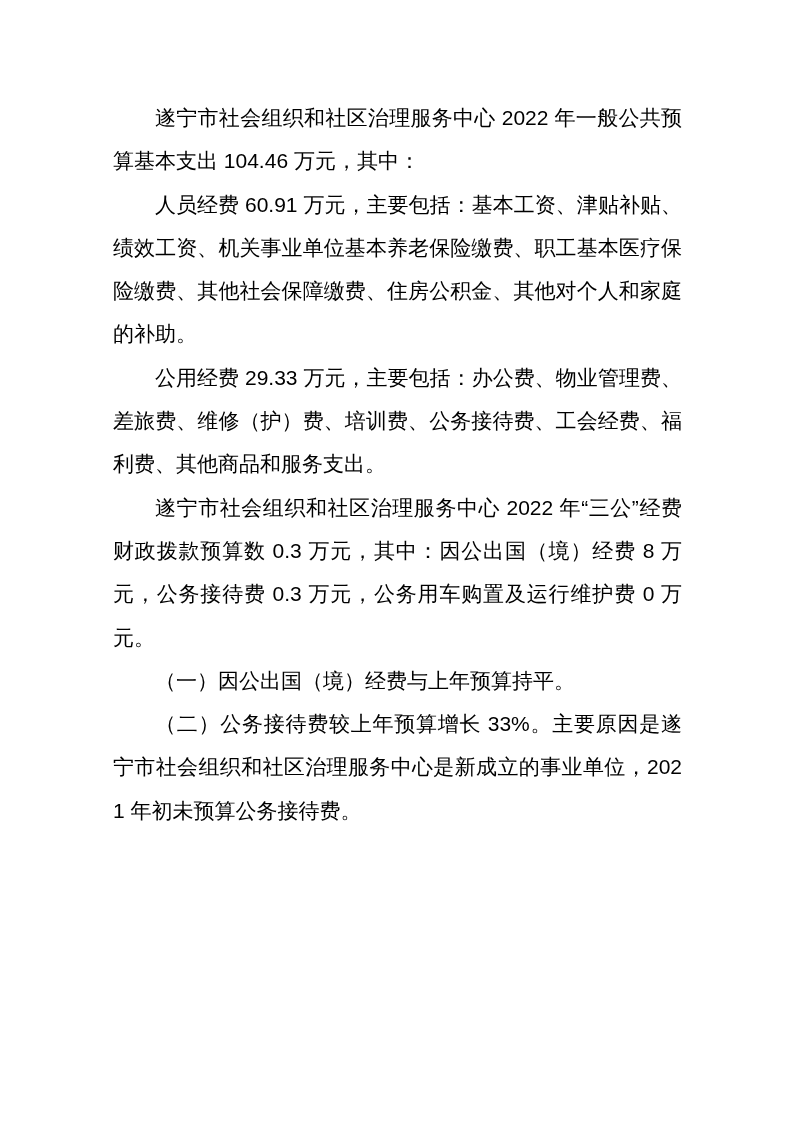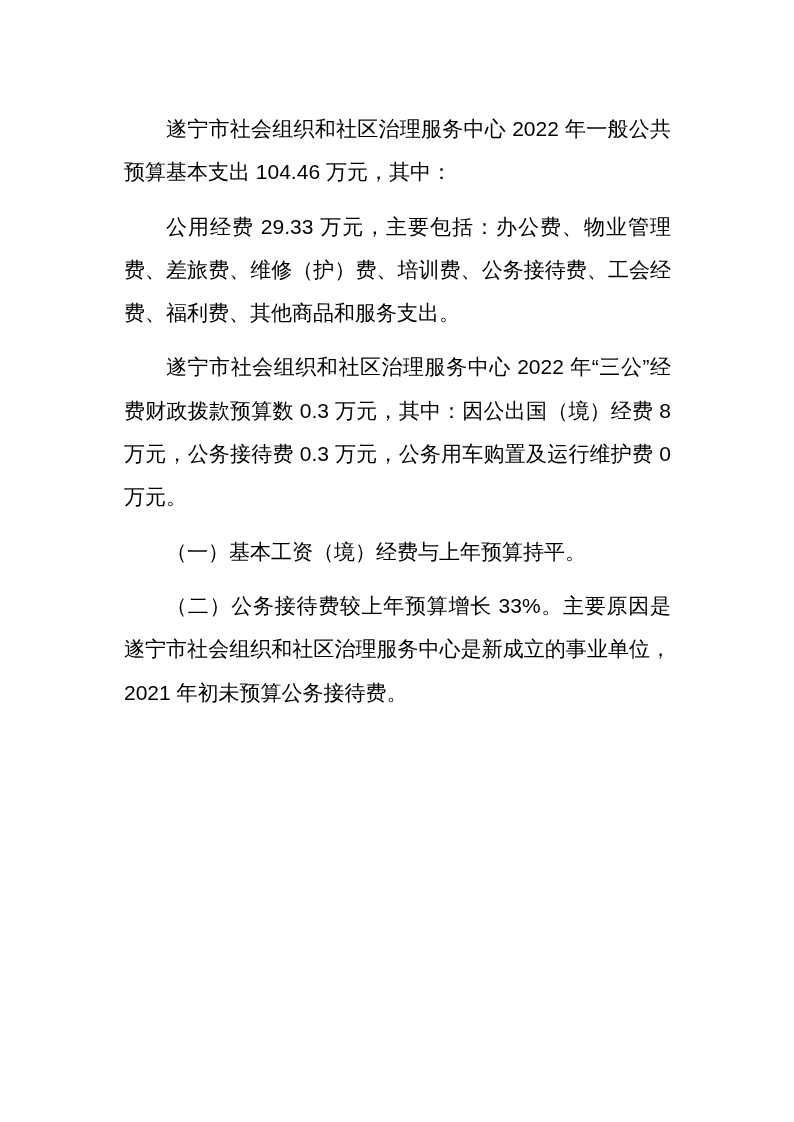--- a/index.html
+++ b/index.html
@@ -10,36 +10,37 @@
   .page {
     position: relative;
     width: 794px;
     height: 1122px;
     box-sizing: border-box;
     background: #ffffff;
     padding: 96px 112px 0 113px;
     overflow: hidden;
   }
   .doc-body p {
-    margin: 11px;
+    margin: 0;
     padding: 0;
     font-family: "Liberation Sans", "DejaVu Sans", sans-serif;
     font-size: 21px;
     line-height: 43.3px;
     color: #000000;
     text-align: justify;
     text-justify: inter-ideograph;
     text-indent: 2em;
     word-break: break-all;
   }
 </style>
 </head>
 <body>
 
 <div class="page">
   <div class="doc-body">
     <p>遂宁市社会组织和社区治理服务中心 2022 年一般公共预算基本支出 104.46 万元，其中：</p>
+    <p>人员经费 60.91 万元，主要包括：基本工资、津贴补贴、绩效工资、机关事业单位基本养老保险缴费、职工基本医疗保险缴费、其他社会保障缴费、住房公积金、其他对个人和家庭的补助。</p>
     <p>公用经费 29.33 万元，主要包括：办公费、物业管理费、差旅费、维修（护）费、培训费、公务接待费、工会经费、福利费、其他商品和服务支出。</p>
     <p>遂宁市社会组织和社区治理服务中心 2022 年“三公”经费财政拨款预算数 0.3 万元，其中：因公出国（境）经费 8 万元，公务接待费 0.3 万元，公务用车购置及运行维护费 0 万元。</p>
-    <p>（一）基本工资（境）经费与上年预算持平。</p>
+    <p>（一）因公出国（境）经费与上年预算持平。</p>
     <p>（二）公务接待费较上年预算增长 33%。主要原因是遂宁市社会组织和社区治理服务中心是新成立的事业单位，2021 年初未预算公务接待费。</p>
   </div>
 </div>
 
 </body></html>

